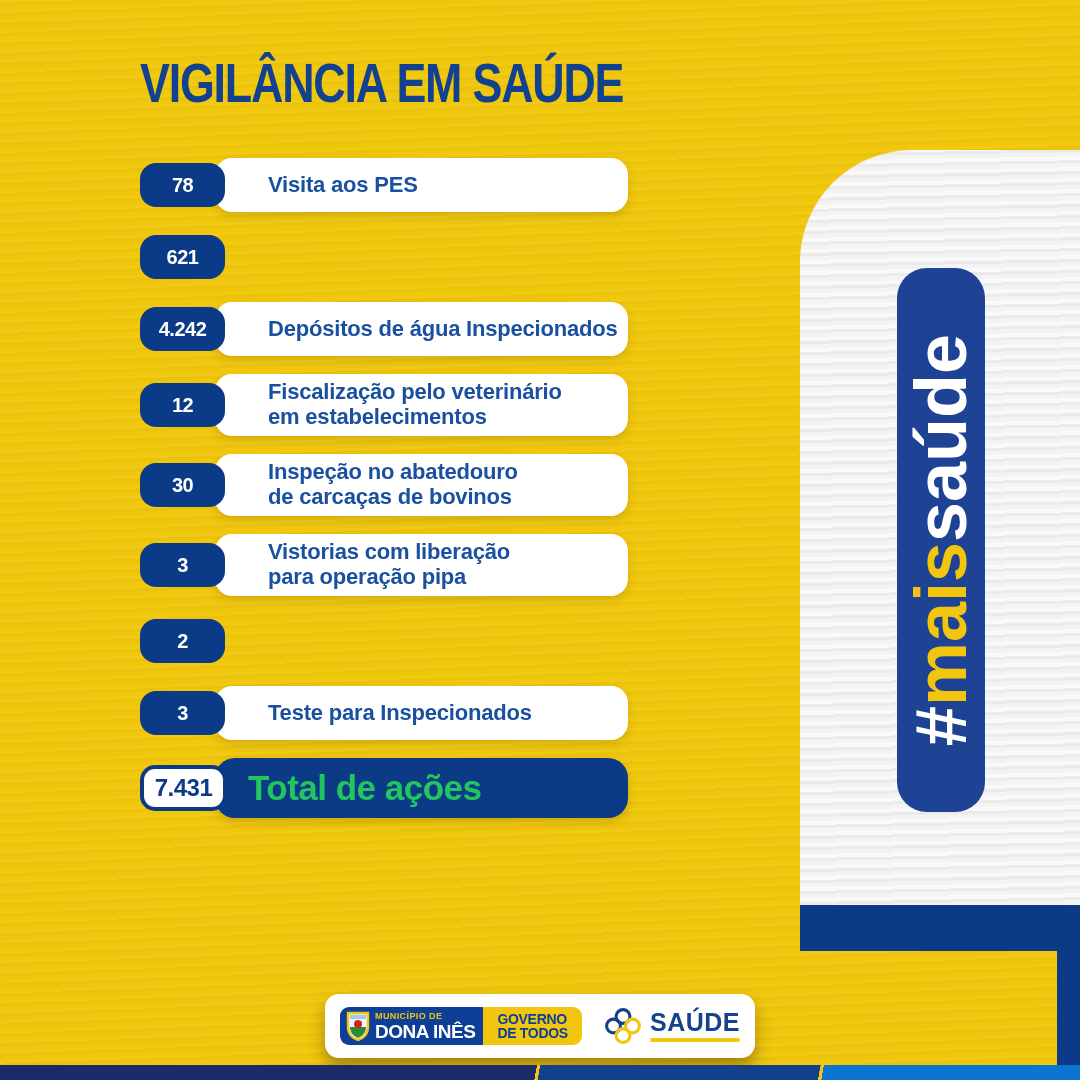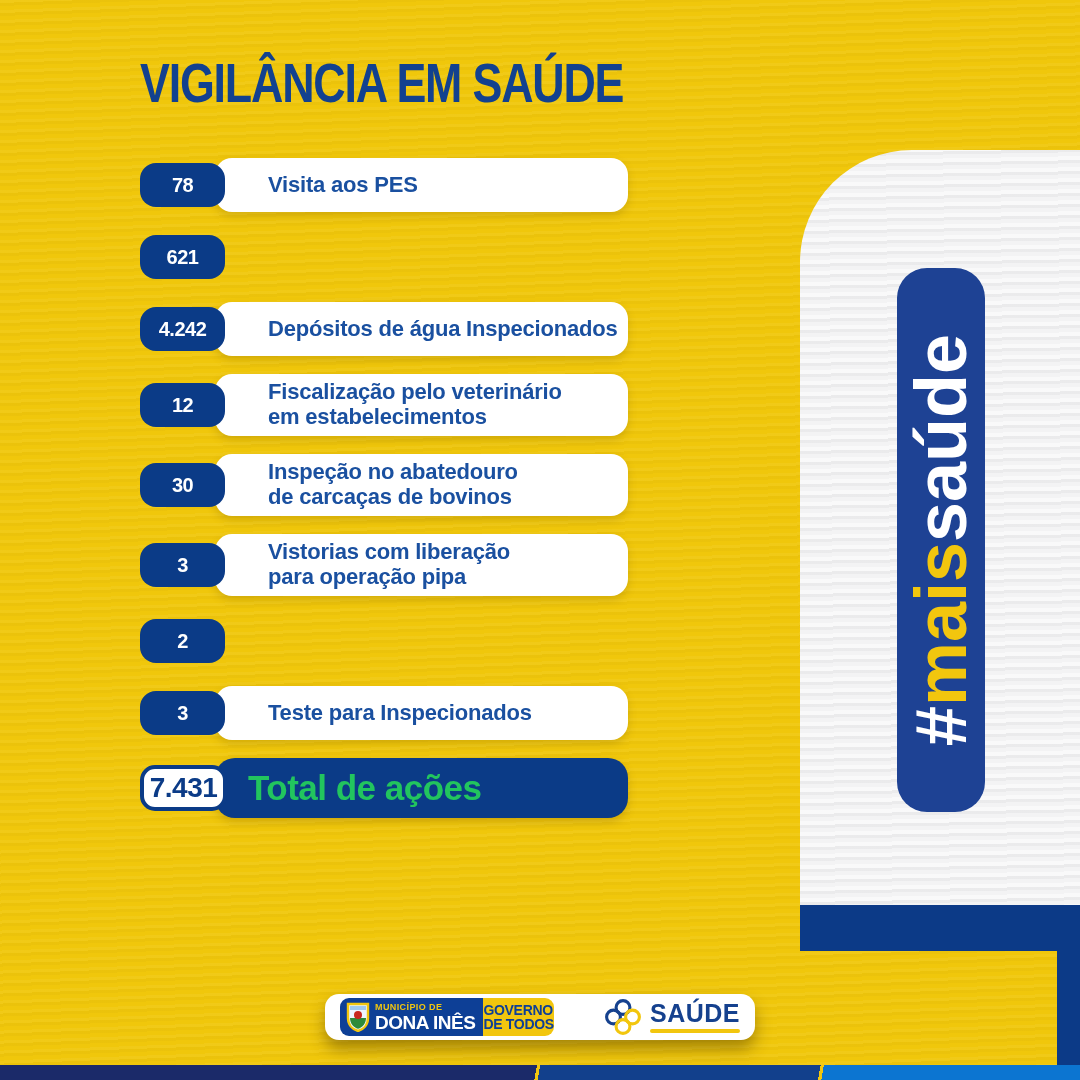--- a/index.html
+++ b/index.html
@@ -75,42 +75,42 @@
   .total-pill{
     position:absolute;left:75px;right:0;top:0;bottom:0;
     background:#0b3b87;border-radius:20px;
     display:flex;align-items:center;padding-left:33px;
     box-shadow:0 4px 9px rgba(110,80,0,.25);
   }
   .total-label{color:#22c55e;font-weight:800;font-size:35px;letter-spacing:-.5px;}
   .total-badge{
     position:absolute;left:0;top:50%;transform:translateY(-50%);z-index:2;
     width:79px;height:38px;background:#ffffff;border:4px solid #0b3b87;border-radius:15px;
-    color:#0b3b87;font-weight:800;font-size:28px;letter-spacing:-.5px;
+    color:#0b3b87;font-weight:800;font-size:24px;letter-spacing:-.5px;
     display:flex;align-items:center;justify-content:center;
   }
 
   
   .footer-pill{
-    position:absolute;left:325px;top:994px;width:430px;height:46px;z-index:2;
+    position:absolute;left:325px;top:994px;width:430px;height:64px;z-index:2;
     background:#ffffff;border-radius:14px;box-sizing:border-box;
     display:flex;align-items:center;padding:0 15px;gap:8px;
     box-shadow:0 9px 16px rgba(70,50,0,.45);
   }
   .muni-logo{display:flex;height:38px;flex:0 0 auto;}
   .muni-blue{
     background:#0d3f96;border-radius:9px 0 0 9px;
     display:flex;align-items:center;gap:5px;padding:0 8px 0 6px;
   }
   .muni-text{display:flex;flex-direction:column;justify-content:center;line-height:1;}
   .muni-small{color:#f2c60e;font-size:9px;font-weight:bold;letter-spacing:.4px;}
   .muni-name{color:#ffffff;font-size:19px;font-weight:800;letter-spacing:-.5px;margin-top:1px;}
   .gov-box{
     background:#f2c60e;border-radius:0 9px 9px 0;
-    display:flex;flex-direction:column;justify-content:center;padding:0 0;line-height:1;
+    display:flex;flex-direction:column;justify-content:center;padding:0 14px;line-height:1;
   }
   .gov-l1,.gov-l2{color:#0d3f96;font-weight:800;font-size:14px;letter-spacing:-.3px;}
   .saude-logo{display:flex;align-items:center;gap:8px;margin-left:auto;flex:0 0 auto;}
   .saude-text{display:flex;flex-direction:column;}
   .saude-name{color:#15418e;font-weight:800;font-size:25px;letter-spacing:.5px;line-height:1;}
   .saude-underline{height:4px;background:#f2c60e;border-radius:2px;margin-top:3px;}
   .footer-band{
     position:absolute;left:0;bottom:0;width:1080px;height:15px;z-index:3;
     background:linear-gradient(100deg,
       #1b2a69 0 49.6%, #f2c60e 49.6% 49.9%,

